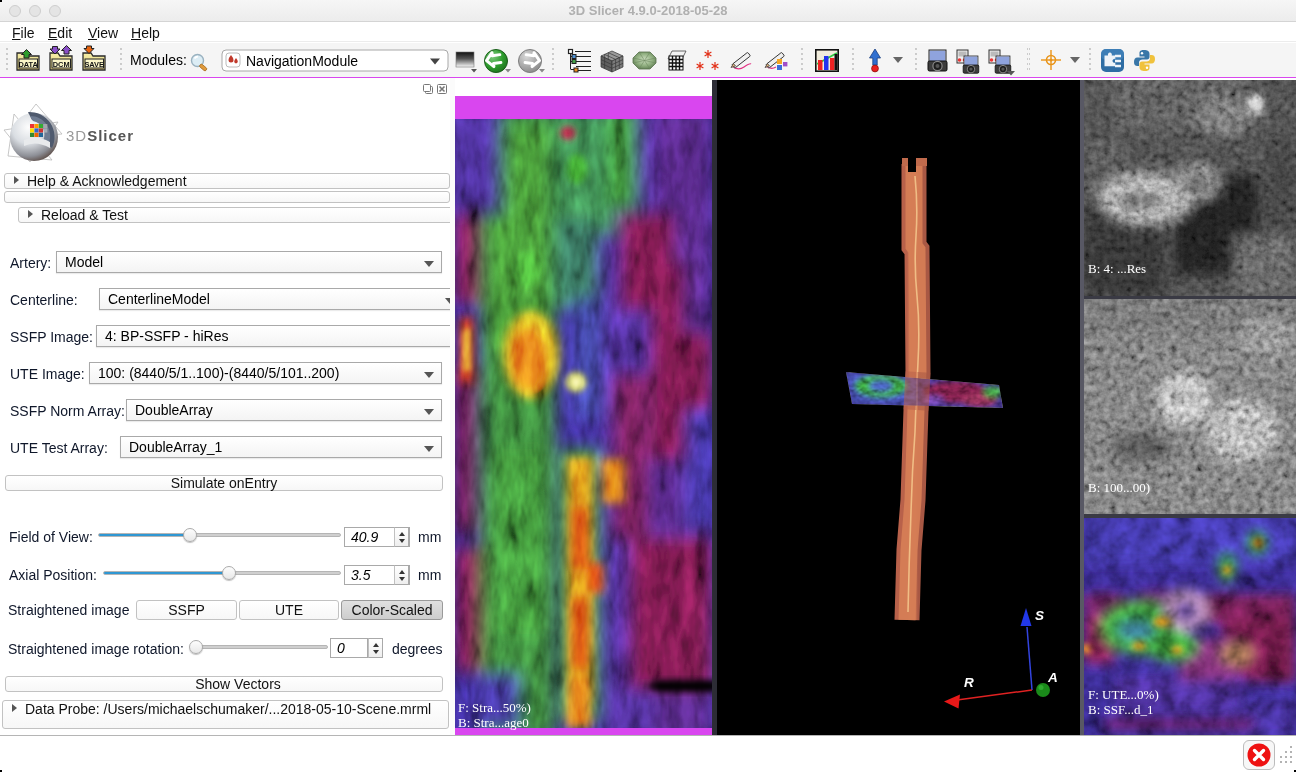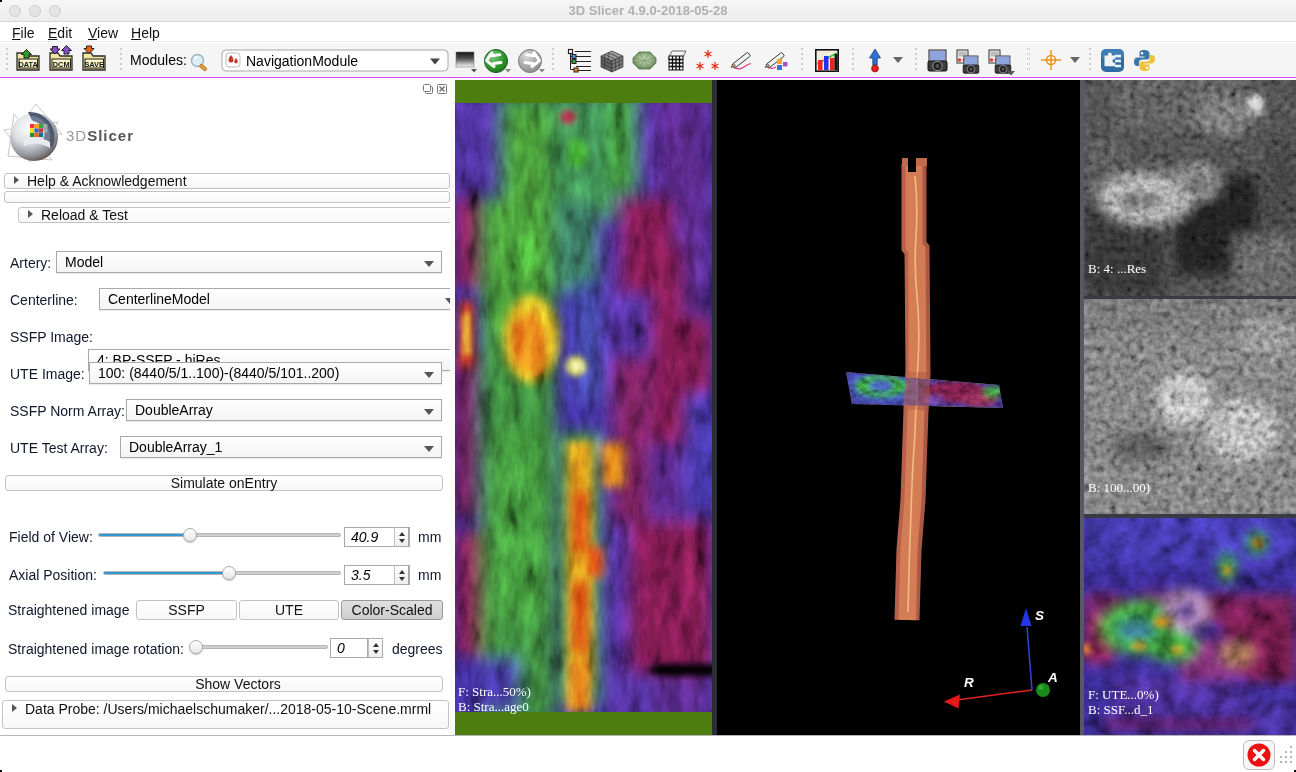--- a/index.html
+++ b/index.html
@@ -319,21 +319,21 @@
   <div class="panel-btn" style="left:18px;top:129px;width:446px;height:16px;">
     <span style="position:absolute;left:9px;top:2px;width:0;height:0;border-top:4px solid transparent;border-bottom:4px solid transparent;border-left:5px solid #555;"></span>
     <span style="position:absolute;left:22px;top:-1px;">Reload &amp; Test</span>
   </div>
 
   <div class="lbl" style="left:10px;top:177px;">Artery:</div>
   <div class="combo" style="left:56px;top:173px;width:386px;">Model<span class="arr"></span></div>
   <div class="lbl" style="left:10px;top:214px;">Centerline:</div>
   <div class="combo" style="left:64px;top:210px;width:364px;margin-left:35px;">CenterlineModel<span class="arr"></span></div>
   <div class="lbl" style="left:10px;top:251px;">SSFP Image:</div>
-  <div class="combo" style="left:88px;top:247px;width:388px;margin-top:24px;">4: BP-SSFP - hiRes<span class="arr"></span></div>
+  <div class="combo" style="left:96px;top:247px;width:388px;">4: BP-SSFP - hiRes<span class="arr"></span></div>
   <div class="lbl" style="left:10px;top:288px;">UTE Image:</div>
   <div class="combo" style="left:89px;top:284px;width:353px;">100: (8440/5/1..100)-(8440/5/101..200)<span class="arr"></span></div>
   <div class="lbl" style="left:10px;top:325px;">SSFP Norm Array:</div>
   <div class="combo" style="left:126px;top:321px;width:316px;">DoubleArray<span class="arr"></span></div>
   <div class="lbl" style="left:10px;top:362px;">UTE Test Array:</div>
   <div class="combo" style="left:120px;top:358px;width:322px;">DoubleArray_1<span class="arr"></span></div>
   <div class="panel-btn" style="left:5px;top:397px;width:438px;height:16px;text-align:center;line-height:14px;">Simulate onEntry</div>
 
   <div class="lbl" style="left:9px;top:451px;">Field of View:</div>
   <div style="position:absolute;left:98px;top:455px;width:243px;height:4px;border-radius:2px;background:linear-gradient(90deg,#2f97d3 0,#2f97d3 89px,#cfcfcf 89px);border:0.5px solid #b5b5b5;"></div>
@@ -370,21 +370,21 @@
   </div>
   <div class="lbl" style="left:392px;top:563px;">degrees</div>
   <div class="panel-btn" style="left:5px;top:598px;width:438px;height:16px;text-align:center;line-height:14px;padding-left:28px;">Show Vectors</div>
   <div class="panel-btn" style="left:2px;top:622px;width:447px;height:29px;">
     <span style="position:absolute;left:9px;top:3px;width:0;height:0;border-top:4px solid transparent;border-bottom:4px solid transparent;border-left:5px solid #555;"></span>
     <span style="position:absolute;left:22px;top:0px;">Data Probe: /Users/michaelschumaker/...2018-05-10-Scene.mrml</span>
   </div>
 </div>
 
 <div style="position:absolute;left:450px;top:78px;width:5px;height:657px;background:#fbfbfb;"></div>
-<div id="heatpanel" style="position:absolute;left:455px;top:80px;width:257px;height:655px;background:#4d7c0f;">
+<div id="heatpanel" style="position:absolute;left:455px;top:96px;width:257px;height:655px;background:#d946ef;">
 <svg style="position:absolute;left:0;top:23px;" width="257" height="609" viewBox="0 0 257 609">
   <defs>
     <filter id="b8" x="-40%" y="-40%" width="180%" height="180%">
           <feGaussianBlur stdDeviation="8"></feGaussianBlur>
         </filter>
     <filter id="b5" x="-40%" y="-40%" width="180%" height="180%">
           <feGaussianBlur stdDeviation="5"></feGaussianBlur>
         </filter>
     <filter id="b3" x="-40%" y="-40%" width="180%" height="180%">
           <feGaussianBlur stdDeviation="3"></feGaussianBlur>

